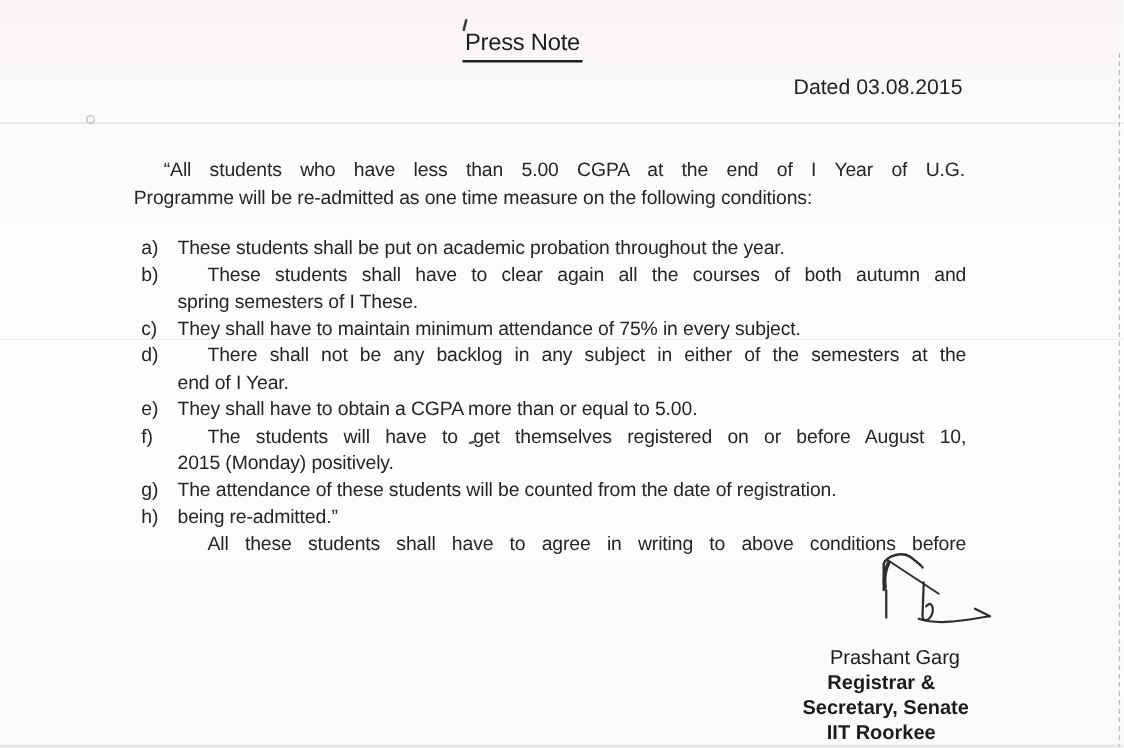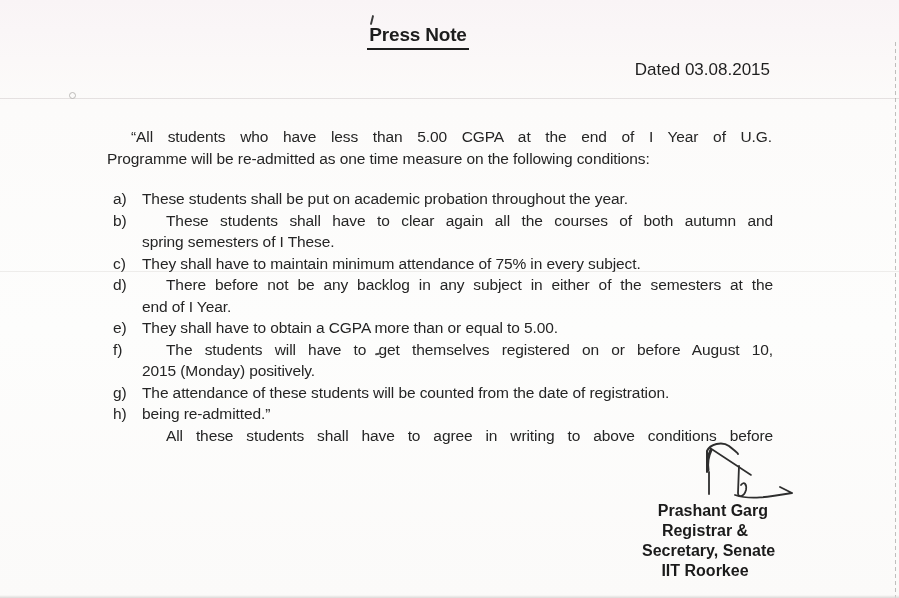--- a/index.html
+++ b/index.html
@@ -8,37 +8,37 @@
     width:899px;height:598px;
     overflow:hidden;
     font-family:"Liberation Sans", sans-serif;
     color:#262626;
     background:linear-gradient(180deg,#f9f4f6 0%, #fbf8f8 10%, #fcfbfa 18%, #fdfdfc 55%, #fbfaf9 100%);
   }
   
   .title-wrap{position:absolute;left:338px;top:24px;width:160px;text-align:center;}
   .title{
     display:inline-block;
-    font-size:19px;font-weight:bold;letter-spacing:-0.2px;color:#1d1d1d;
+    font-size:19px;font-weight:normal;letter-spacing:-0.2px;color:#1d1d1d;
     border-bottom:2px solid #1d1d1d;padding:0 2px 2px 2px;
   }
   .title-mark{position:absolute;left:371px;top:15px;width:2px;height:10px;background:#3a3a3a;transform:rotate(14deg);border-radius:1px;}
   .date-line{position:absolute;left:538px;top:60px;width:232px;text-align:right;font-size:17px;color:#1f1f1f;}
   
   .intro{position:absolute;left:107px;top:126px;width:665px;font-size:15.5px;line-height:21.5px;letter-spacing:-0.1px;color:#252525;}
   .line{white-space:nowrap;}
   .line.jl{white-space:normal;text-align:justify;text-align-last:justify;margin-left:24px;}
   .conds{position:absolute;left:113px;top:188px;width:660px;font-size:15.5px;line-height:21.5px;letter-spacing:-0.1px;color:#252525;}
   .cond-row{display:flex;}
   .cond-label{flex:0 0 29px;width:29px;}
   .cond-text{flex:1;min-width:0;}
   
   .sig-svg{position:absolute;left:700px;top:442px;}
   .sig-block{position:absolute;left:642px;top:501px;width:126px;font-size:16px;line-height:20px;color:#1b1b1b;}
-  .sig-name{text-align:right;font-weight:bold;white-space:nowrap;}
+  .sig-name{text-align:right;font-weight:normal;white-space:nowrap;margin-top:16px;}
   .sig-line{text-align:center;font-weight:bold;white-space:nowrap;}
   .sig-line.sig-left{text-align:center;}
   
   .scanline-1{position:absolute;left:0;top:98px;width:100%;height:1px;background:rgba(168,158,160,0.28);}
   .scanline-2{position:absolute;left:0;top:271px;width:100%;height:1px;background:rgba(180,174,170,0.20);}
   .right-edge-line{position:absolute;left:895px;top:42px;height:556px;width:1px;opacity:.55;
     background:repeating-linear-gradient(180deg,#8e8c8a 0 4px,transparent 4px 7px);}
   .bottom-edge{position:absolute;left:0;bottom:0;width:100%;height:3px;background:linear-gradient(180deg,rgba(0,0,0,0),#dcdad8);}
   .speck-ring{position:absolute;left:69px;top:92px;width:5px;height:5px;border:1px solid #b3b0ae;border-radius:50%;opacity:.85;}
   .speck-dash{position:absolute;left:375px;top:353px;width:5px;height:2px;background:#4f4f4f;border-radius:1px;transform:rotate(-12deg);}
@@ -77,21 +77,21 @@
       </div>
       <div class="cond-row">
         <div class="cond-label">c)</div>
         <div class="cond-text">
           <div class="line">They shall have to maintain minimum attendance of 75% in every subject.</div>
         </div>
       </div>
       <div class="cond-row">
         <div class="cond-label">d)</div>
         <div class="cond-text">
-          <div class="line jl">There before not be any backlog in any subject in either of the semesters at the</div>
+          <div class="line jl">There shall not be any backlog in any subject in either of the semesters at the</div>
           <div class="line">end of I Year.</div>
         </div>
       </div>
       <div class="cond-row">
         <div class="cond-label">e)</div>
         <div class="cond-text">
           <div class="line">They shall have to obtain a CGPA more than or equal to 5.00.</div>
         </div>
       </div>
       <div class="cond-row">

